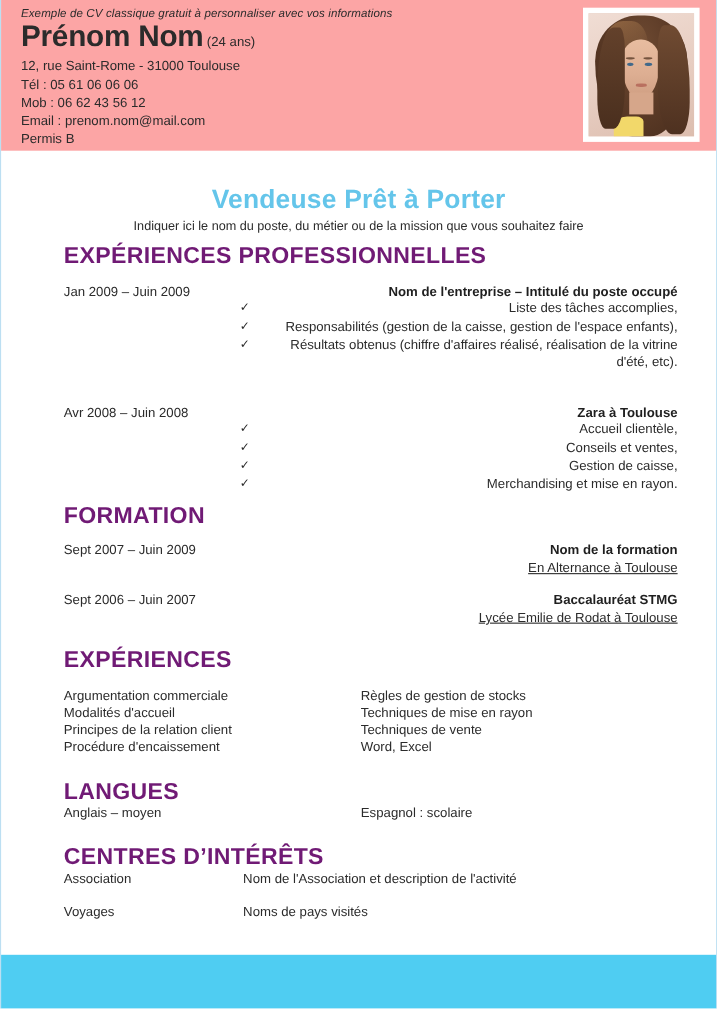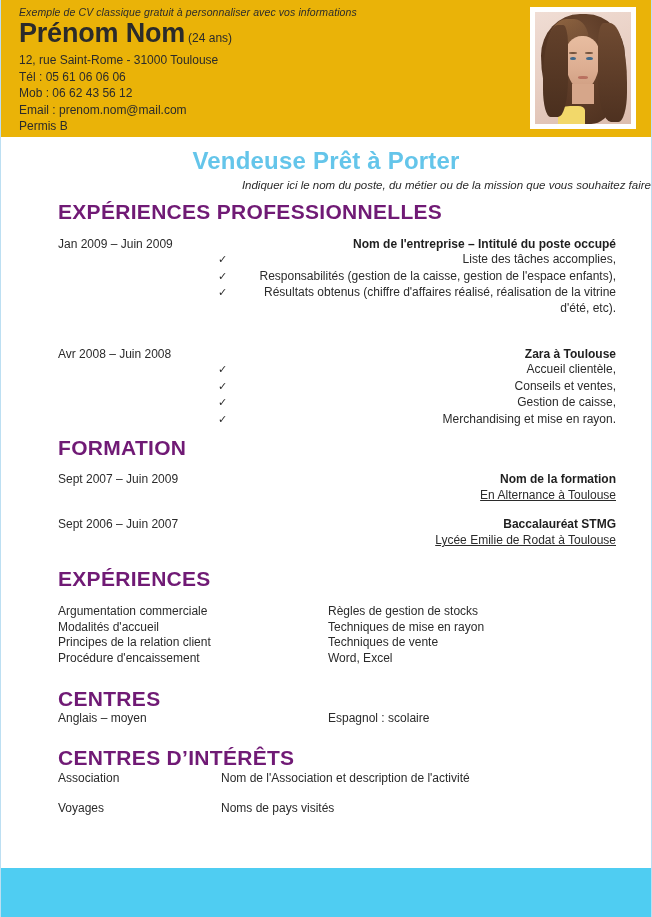--- a/index.html
+++ b/index.html
@@ -21,21 +21,21 @@
     border-right: 1px solid #bcdff2;
   }
 
   
   .header-band {
     position: absolute;
     left: -1px;
     top: 0;
     width: 652px;
     height: 137px;
-    background: #eab308;
+    background: #fca5a5;
   }
   .header-inner {
     position: absolute;
     left: 19px;
     top: 6px;
     width: 480px;
   }
   .tagline {
     font-size: 10.5px;
     font-style: italic;
@@ -183,37 +183,36 @@
     width: 30%;
     height: 88%;
     background: linear-gradient(180deg, #704b32, #4e3120);
     border-radius: 20% 60% 30% 45%;
   }
 
   
   .content {
     position: absolute;
     left: 0;
-    top: 126px;
+    top: 147px;
     width: 650px;
   }
 
   .cv-title {
     text-align: center;
     font-size: 24px;
     font-weight: bold;
     color: #64c5ea;
     letter-spacing: 0.2px;
     margin: 21px 0 0 0;
     line-height: 28px;
   }
   .cv-subtitle {
-    text-align: right;
+    text-align: center;
     font-size: 11.5px;
-    font-style: italic;
     color: #2b2b2b;
     margin: 3px 0 0 0;
     line-height: 15px;
   }
 
   .section-title {
     font-size: 21px;
     font-weight: bold;
     color: #701a75;
     letter-spacing: 0.3px;
@@ -446,21 +445,21 @@
         <p>Procédure d'encaissement</p>
       </div>
       <div class="col-b">
         <p>Règles de gestion de stocks</p>
         <p>Techniques de mise en rayon</p>
         <p>Techniques de vente</p>
         <p>Word, Excel</p>
       </div>
     </div>
 
-    <h2 class="section-title sec-lang">CENTRES</h2>
+    <h2 class="section-title sec-lang">LANGUES</h2>
 
     <div class="cols" style="top:585px;">
       <div class="col-a">
         <p>Anglais – moyen</p>
       </div>
       <div class="col-b">
         <p>Espagnol : scolaire</p>
       </div>
     </div>
 

